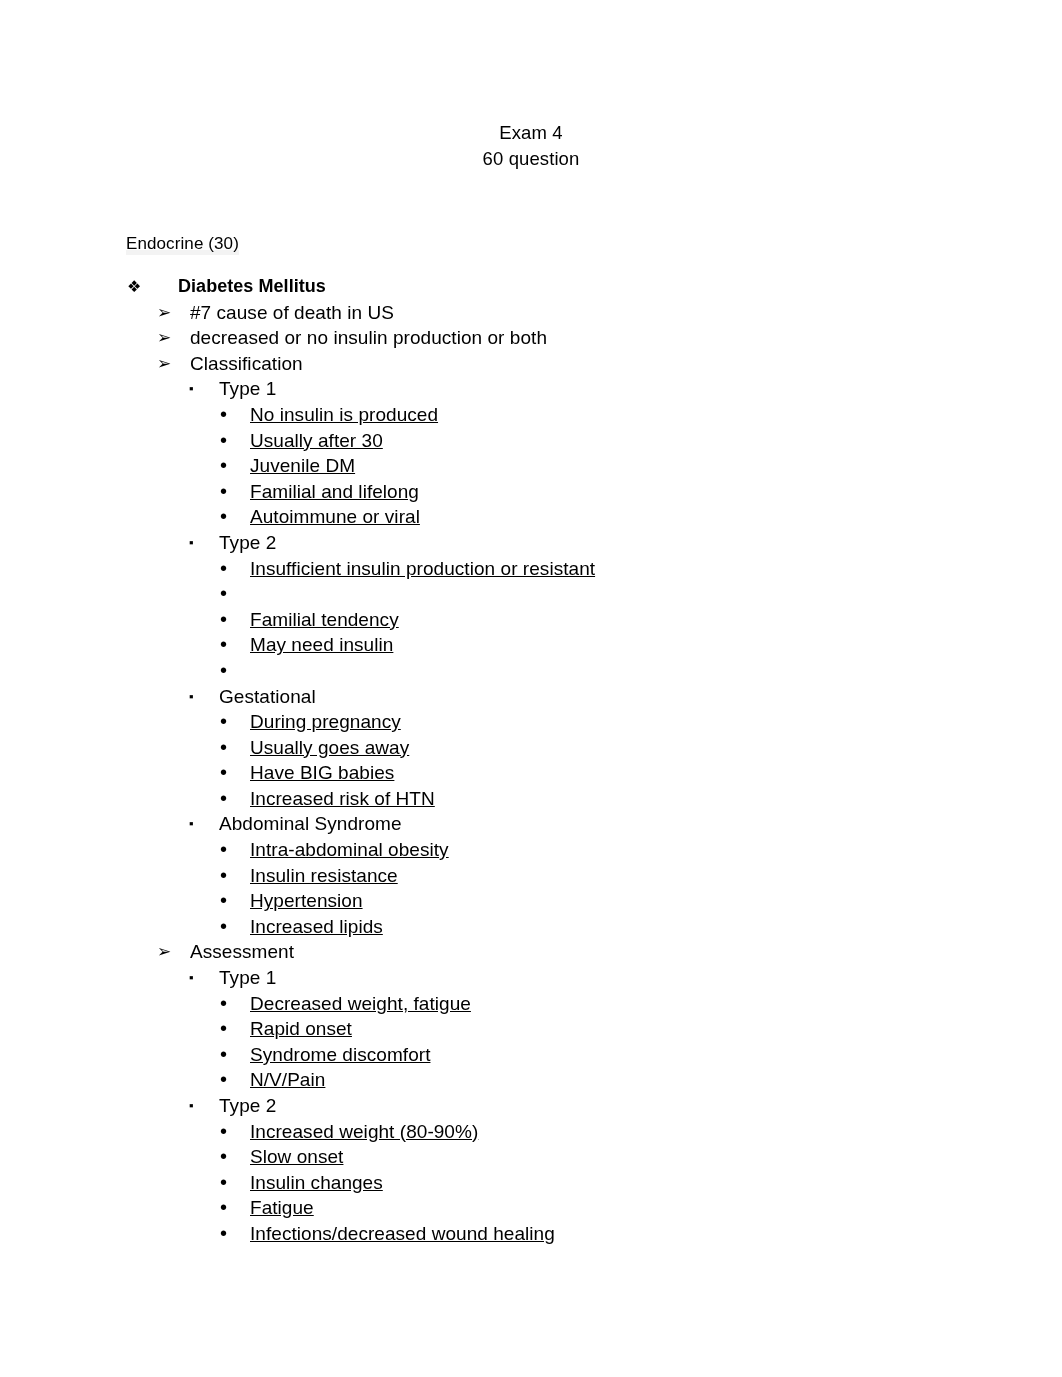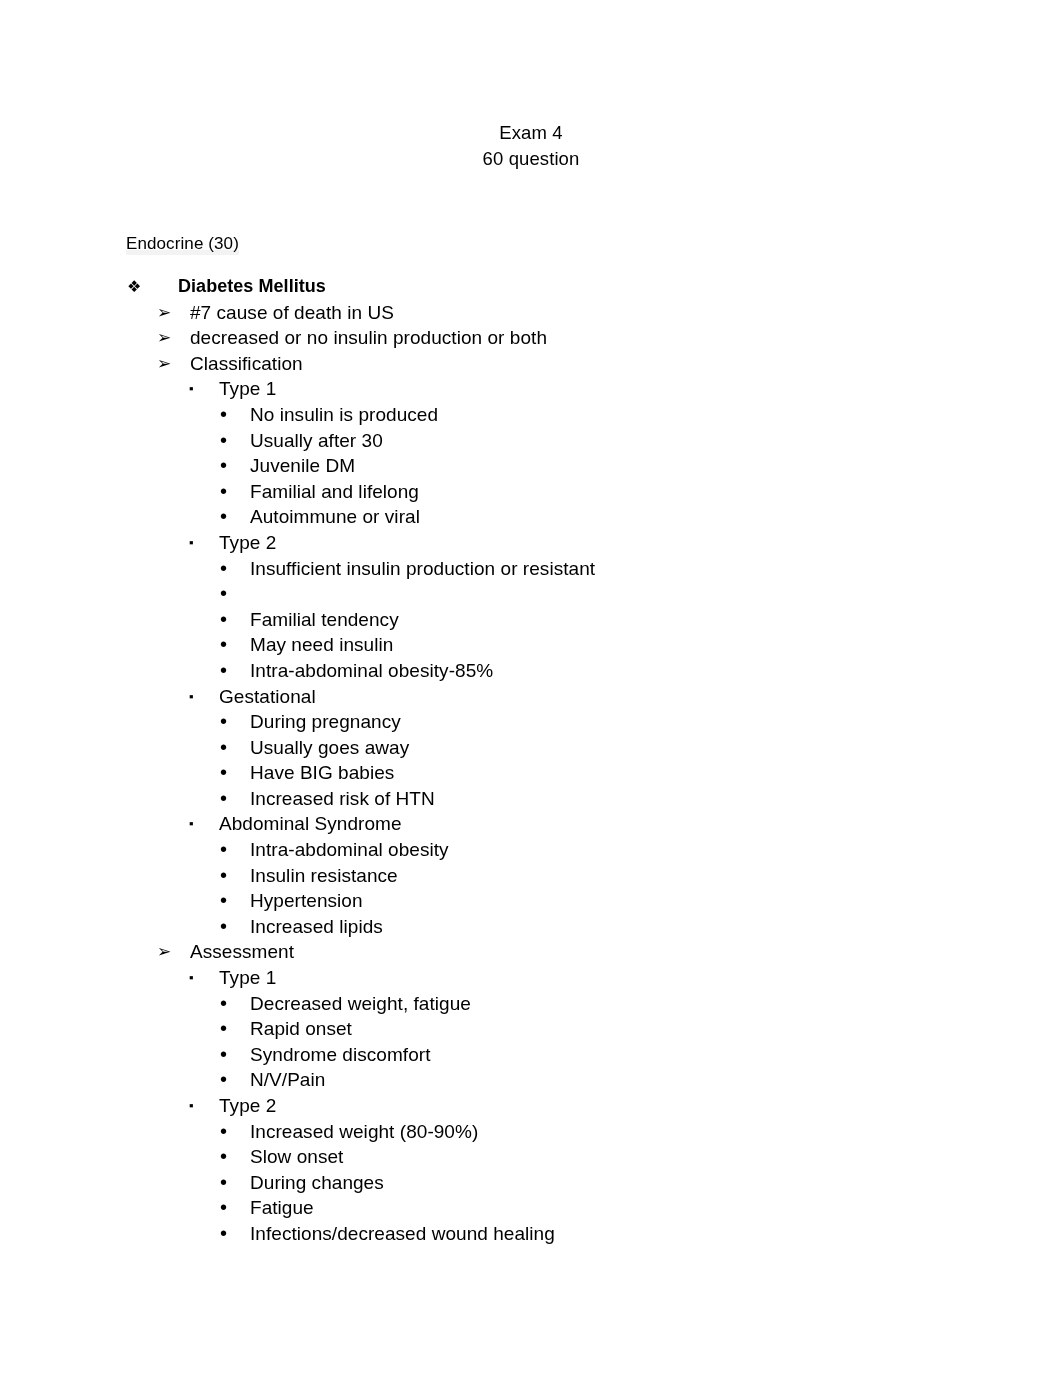--- a/index.html
+++ b/index.html
@@ -92,21 +92,21 @@
   
   .lv2 .marker { left: 157px; font-size: 17px; }
   .lv2 .txt    { left: 190px; }
 
   
   .lv3 .marker { left: 189px; font-size: 13px; }
   .lv3 .txt    { left: 219px; }
 
   
   .lv4 .marker { left: 220px; font-size: 20px; }
-  .lv4 .txt    { left: 250px; }
+  .lv4 .txt    { left: 250px; text-decoration: underline; }
 </style>
 </head>
 <body>
 
 <div class="page">
 
   <div class="doc-header">
     <div class="hline">Exam 4</div>
     <div class="hline">60 question</div>
   </div>
@@ -170,21 +170,20 @@
       <div class="li lv4">
         <span class="marker">•</span>
         <span class="txt">Familial tendency</span>
       </div>
       <div class="li lv4">
         <span class="marker">•</span>
         <span class="txt">May need insulin</span>
       </div>
       <div class="li lv4">
         <span class="marker">•</span>
-        <span class="txt">Intra-abdominal obesity-85%</span>
       </div>
       <div class="li lv3">
         <span class="marker">▪</span>
         <span class="txt">Gestational</span>
       </div>
       <div class="li lv4">
         <span class="marker">•</span>
         <span class="txt">During pregnancy</span>
       </div>
       <div class="li lv4">
@@ -250,21 +249,21 @@
       <div class="li lv4">
         <span class="marker">•</span>
         <span class="txt">Increased weight (80-90%)</span>
       </div>
       <div class="li lv4">
         <span class="marker">•</span>
         <span class="txt">Slow onset</span>
       </div>
       <div class="li lv4">
         <span class="marker">•</span>
-        <span class="txt">During changes</span>
+        <span class="txt">Insulin changes</span>
       </div>
       <div class="li lv4">
         <span class="marker">•</span>
         <span class="txt">Fatigue</span>
       </div>
       <div class="li lv4">
         <span class="marker">•</span>
         <span class="txt">Infections/decreased wound healing</span>
       </div>
     </div>

